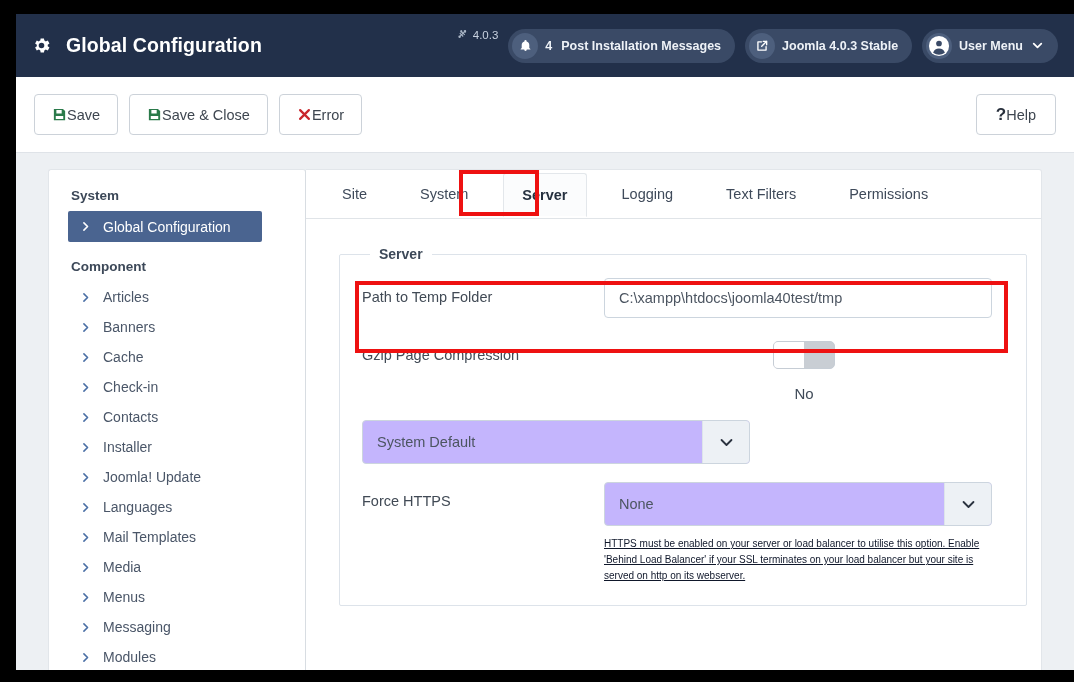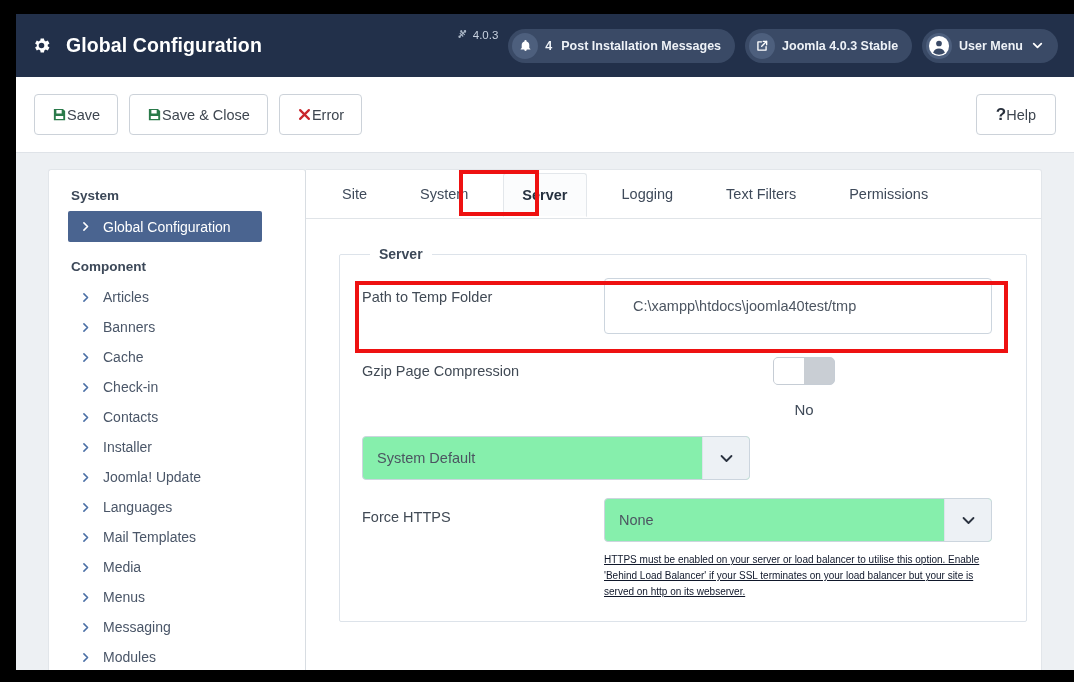--- a/index.html
+++ b/index.html
@@ -227,27 +227,27 @@
     width: 242px;
     flex: none;
     color: #414a55;
     font-size: 14.5px;
     padding-top: 11px;
   }
   .row .ctrl { flex: 1; }
 
   .txtinput {
     width: 388px;
-    height: 56px;
+    height: 40px;
     border: 1px solid #ccd5de;
     border-radius: 4px;
     background: #fff;
     color: #4c5561;
     font-size: 14.5px;
-    padding: 0 28px;
+    padding: 0 14px;
     font-family: "Liberation Sans", sans-serif;
     outline: none;
   }
 
   .switchwrap { display: flex; align-items: center; gap: 16px; padding-top: 5px; flex-direction: column; }
   .switch {
     width: 62px; height: 28px;
     border: 1px solid #c6cdd5;
     border-radius: 5px;
     background: #c9ced4;
@@ -257,21 +257,21 @@
   }
   .switch .knob { width: 50%; height: 100%; background: #ffffff; }
   .switch-label { color: #3f4a58; font-size: 15px; }
 
   .selwrap {
     position: relative;
     width: 388px;
     height: 44px;
     border: 1px solid #ccd5de;
     border-radius: 4px;
-    background: #86efac;
+    background: #c4b5fd;
     display: flex;
     align-items: center;
     cursor: pointer;
     overflow: hidden;
   }
   .selwrap .selval {
     padding-left: 14px;
     color: #4c5561;
     font-size: 14.5px;
     flex: 1;

